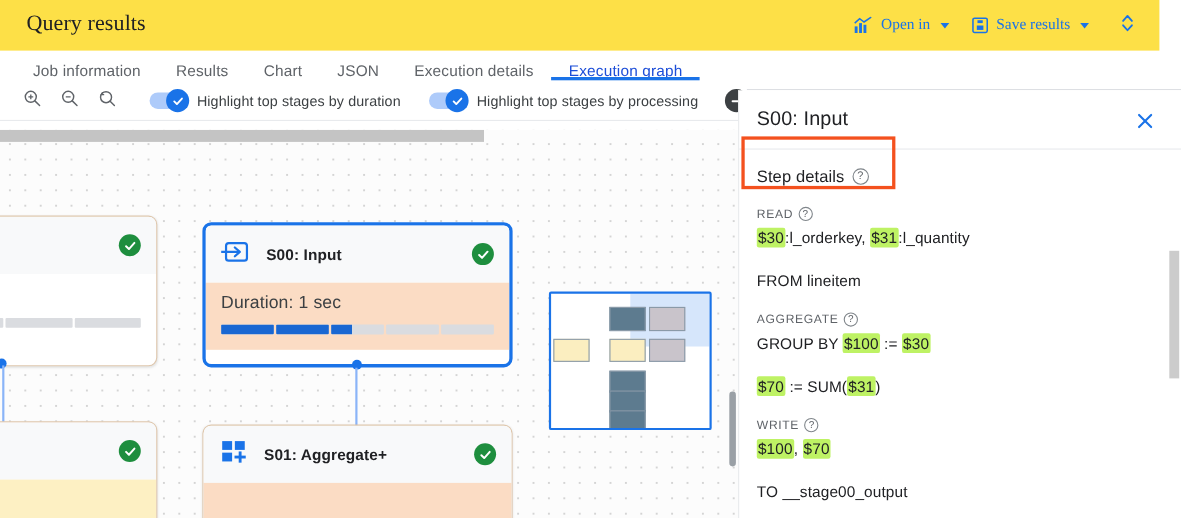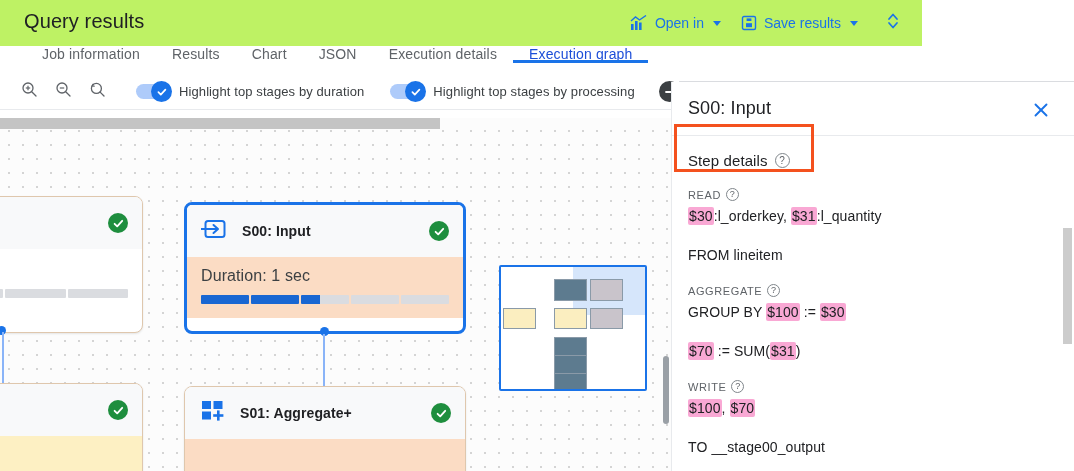--- a/index.html
+++ b/index.html
@@ -8,22 +8,23 @@
     width: 1074px; height: 471px;
     overflow: hidden;
     background: #fff;
     font-family: "Liberation Sans", sans-serif;
     -webkit-font-smoothing: antialiased;
   }
   #app { position: relative; width: 1074px; height: 471px; background:#fff; }
 
   
   .header {
-    position: absolute; left:0; top:0; width:922px; height:46px;
-    background:#bef264;
+    position: absolute; left:0; top:0; width:1054px; height:46px;
+    background:#fde047;
+    font-family:Liberation Serif, serif;
   }
   .header-title {
     position:absolute; left:24px; top:10px;
     font-size:20px; color:#202124; font-weight:400; letter-spacing:.1px;
   }
   .header-actions {
     position:absolute; right:10px; top:0; height:46px;
     display:flex; align-items:center; gap:0;
   }
   .hdr-btn {
@@ -34,22 +35,22 @@
   .hdr-btn .caret {
     width:0;height:0;border-left:4px solid transparent;border-right:4px solid transparent;
     border-top:5px solid #1a73e8; margin-left:2px;
   }
   .hdr-icon { display:flex; align-items:center; }
   .hdr-expand { padding:6px 12px 6px 18px; cursor:pointer; display:flex; align-items:center; }
 
   
   .tabs {
     position:absolute; left:0; top:46px; width:1074px; height:36px;
-    border-bottom:1px solid #dadce0; display:flex; align-items:flex-start;
-    padding-left:26px;
+    border-bottom:1px solid #dadce0; display:flex; align-items:center;
+    padding-left:14px;
   }
   .tab {
     display:flex; align-items:center; padding:0 16px;
     font-size:14px; color:#5f6368; cursor:pointer; position:relative;
     letter-spacing:.15px;
   }
   .tab.active { color:#1d4ed8; font-weight:500; }
   .tab.active:after {
     content:""; position:absolute; left:0; right:0; bottom:-1px; height:3px;
     background:#1a73e8;
@@ -155,21 +156,21 @@
   .hl-box {
     position:absolute; left:674px; top:124px; width:140px; height:48px;
     border:3px solid #f4511e; pointer-events:none;
   }
   .sect-label {
     font-size:11px; color:#5f6368; letter-spacing:.6px; margin-top:19px;
     display:flex; align-items:center; gap:5px;
   }
   .sect-text { font-size:14px; color:#202124; margin-top:5px; letter-spacing:.1px; line-height:20px; }
   .sect-text.gap { margin-top:19px; }
-  .tok { background:#f9a8d4; border-radius:2px; padding:1px 1px; }
+  .tok { background:#bef264; border-radius:2px; padding:1px 1px; }
   .qmark {
     display:inline-flex; align-items:center; justify-content:center;
     width:13px;height:13px;border-radius:50%;border:1px solid #80868b;
     font-size:9px; color:#5f6368; line-height:1; font-family:"Liberation Sans",sans-serif;
   }
   .qmark.big { width:15px;height:15px;font-size:10px; }
   .panel-scroll {
     position:absolute; right:2px; top:146px; width:9px; height:116px;
     background:#ccc; border-radius:0;
   }

